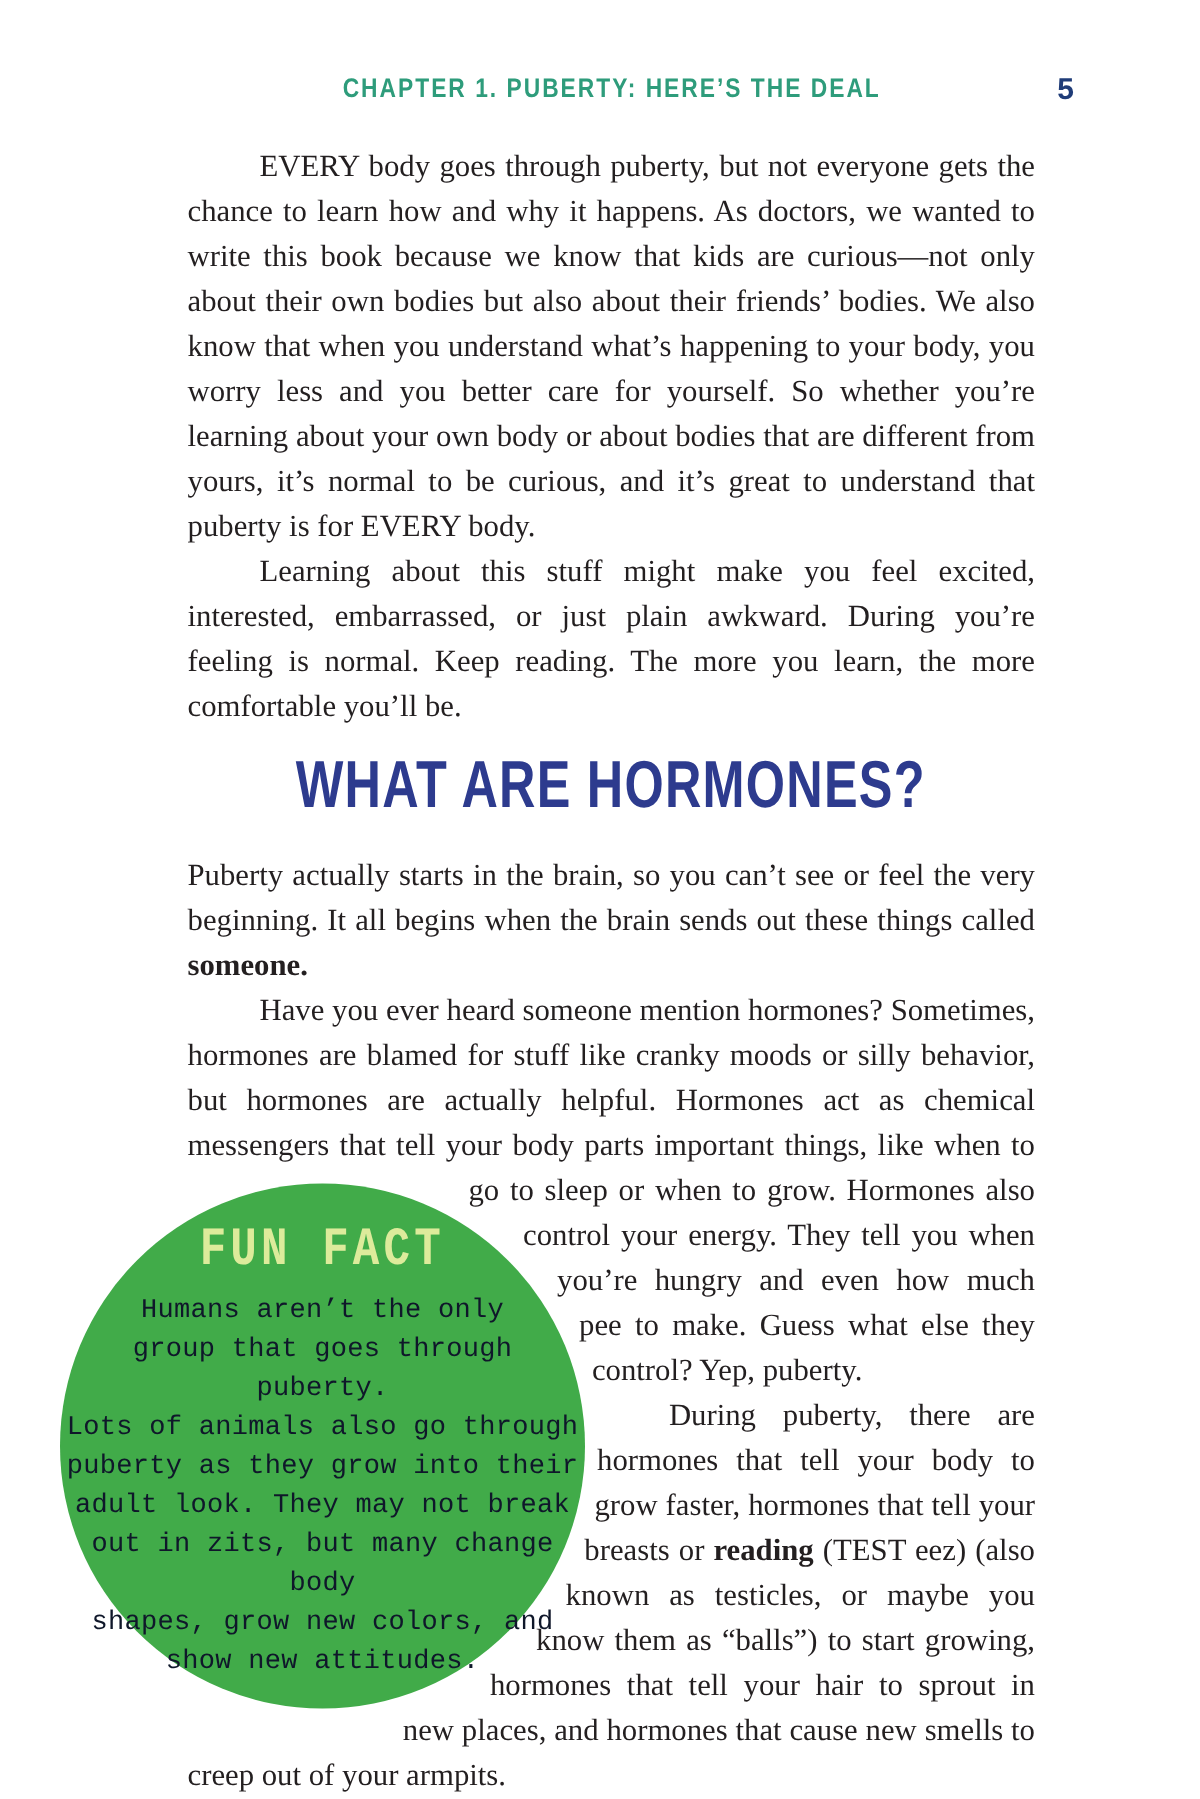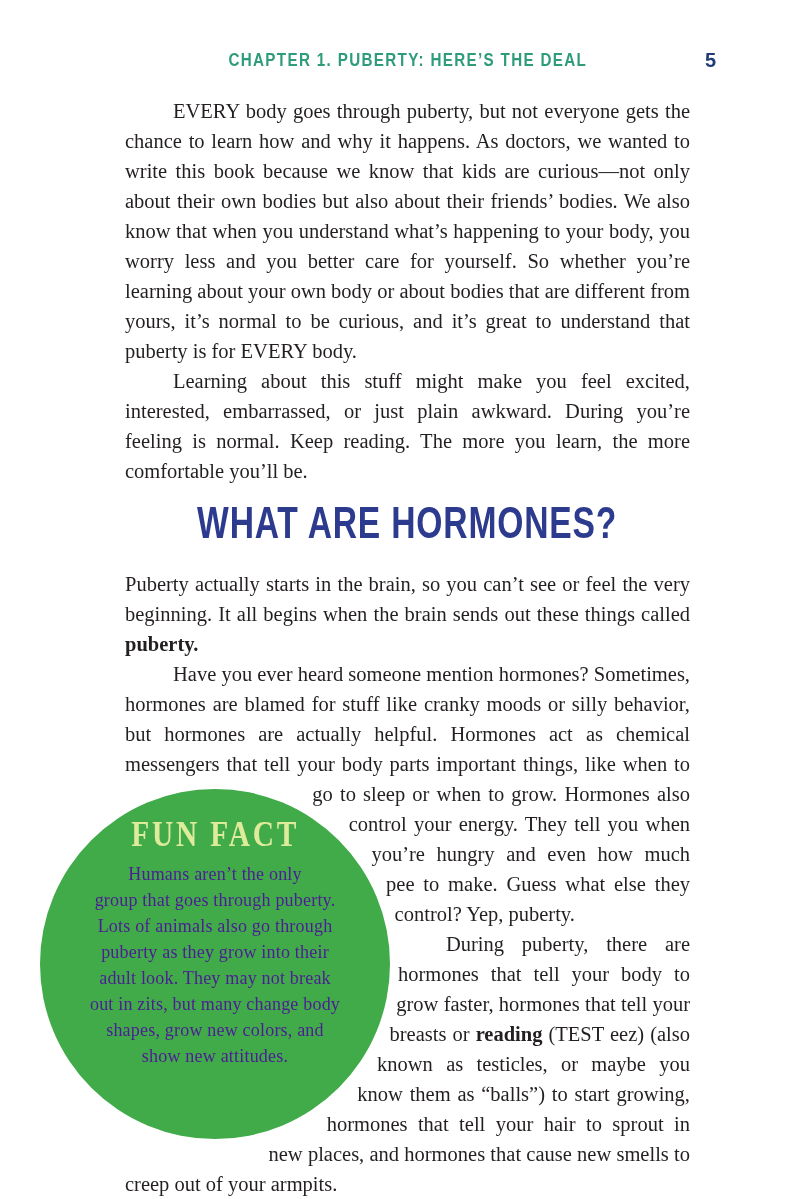--- a/index.html
+++ b/index.html
@@ -91,38 +91,38 @@
     position: absolute;
     display: block;
     left: -85px;
     top: 130px;
     width: 350px;
     height: 350px;
     border-radius: 50%;
     background: #41ab49;
     text-align: center;
     text-indent: 0;
-    font-family: Liberation Serif, serif;
+    font-family: Liberation Mono, monospace;
     box-sizing: border-box;
     padding-top: 30px;
   }
   .fun-fact-title {
     display: inline-block;
     color: #ddeb9b;
     font-weight: bold;
     font-size: 32px;
     letter-spacing: 3px;
     transform: scale(0.92, 1.12);
     transform-origin: center;
     margin-bottom: 12px;
     white-space: nowrap;
   }
   .fact-line {
     display: block;
-    color: #4c1d95;
+    color: #0f172a;
     font-size: 18px;
     line-height: 26px;
     letter-spacing: 0.2px;
   }
   b { font-weight: bold; }
 </style>
 </head>
 <body>
 
 <div class="page">
@@ -135,21 +135,21 @@
   <div class="content">
 
     <div class="para indent">EVERY body goes through puberty, but not everyone gets the chance to learn how and why it happens. As doctors, we wanted to write this book because we know that kids are curious—not only about their own bodies but also about their friends’ bodies. We also know that when you understand what’s happening to your body, you worry less and you better care for yourself. So whether you’re learning about your own body or about bodies that are different from yours, it’s normal to be curious, and it’s great to understand that puberty is for EVERY body.</div>
 
     <div class="para indent">Learning about this stuff might make you feel excited, interested, embarrassed, or just plain awkward. During you’re feeling is normal. Keep reading. The more you learn, the more comfortable you’ll be.</div>
 
     <div class="section-heading-wrap">
       <span class="section-heading">WHAT ARE HORMONES?</span>
     </div>
 
-    <div class="para"><span>Puberty actually starts in the brain, so you can’t see or feel the very beginning. It all begins when the brain sends out these things called </span><b>puberty.</b></div>
+    <div class="para"><span>Puberty actually starts in the brain, so you can’t see or feel the very beginning. It all begins when the brain sends out these things called </span><b>someone.</b></div>
 
     <div class="para indent"><span class="circle-spacer">
           <span class="fun-fact-circle"><span class="fun-fact-title">FUN FACT</span><span class="fact-line">Humans aren’t the only</span><span class="fact-line">group that goes through puberty.</span><span class="fact-line">Lots of animals also go through</span><span class="fact-line">puberty as they grow into their</span><span class="fact-line">adult look. They may not break</span><span class="fact-line">out in zits, but many change body</span><span class="fact-line">shapes, grow new colors, and</span><span class="fact-line">show new attitudes.</span></span>
         </span><span>Have you ever heard someone mention hormones? Sometimes, hormones are blamed for stuff like cranky moods or silly behavior, but hormones are actually helpful. Hormones act as chemical messengers that tell your body parts important things, like when to go to sleep or when to grow. Hormones also control your energy. They tell you when you’re hungry and even how much pee to make. Guess what else they control? Yep, puberty.</span></div>
 
     <div class="para indent"><span>During puberty, there are hormones that tell your body to grow faster, hormones that tell your breasts or </span><b>reading</b><span> (TEST eez) (also known as testicles, or maybe you know them as “balls”) to start growing, hormones that tell your hair to sprout in new places, and hormones that cause new smells to creep out of your armpits.</span></div>
 
   </div>
 </div>
 

